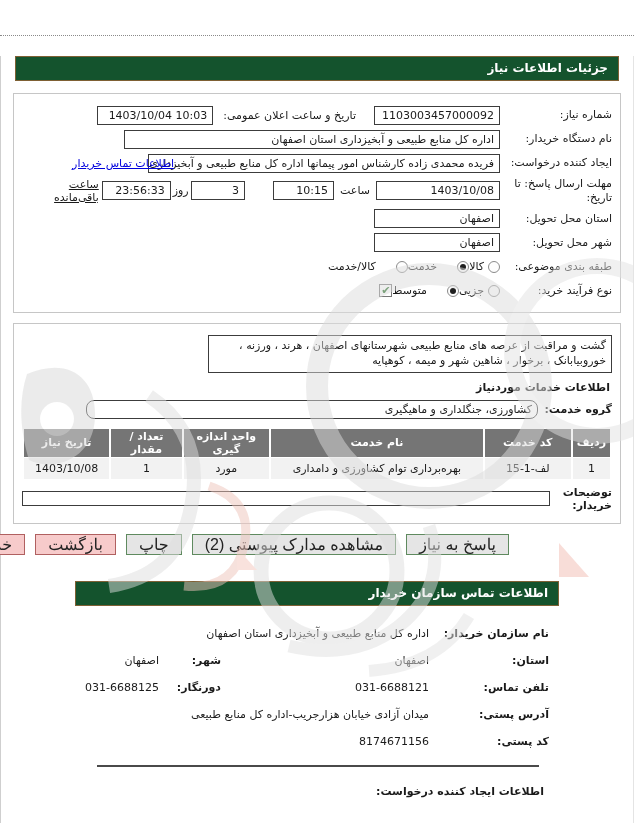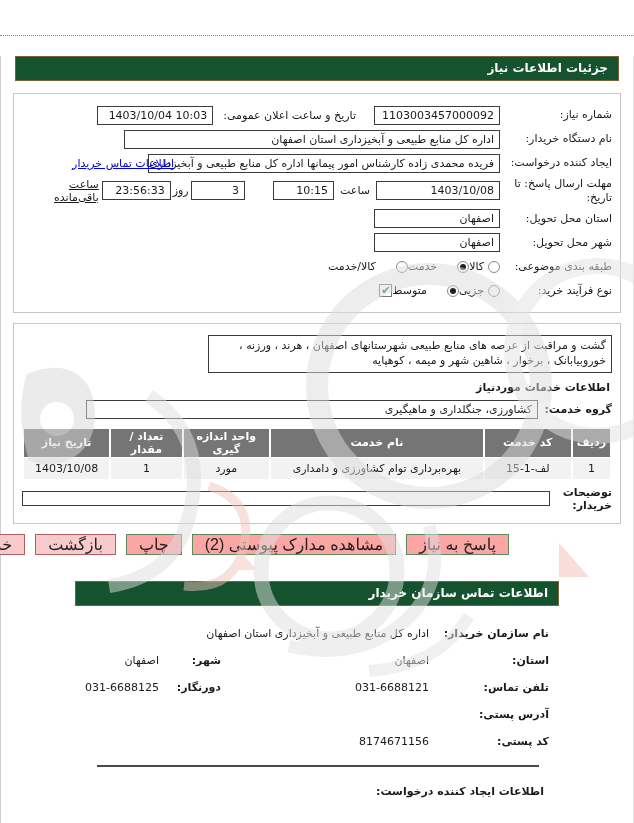--- a/index.html
+++ b/index.html
@@ -36,21 +36,21 @@
 
   .section-h { font-weight:bold; margin: 8px 2px 6px 0; }
 
   table.svc { border-collapse: separate; border-spacing: 2px 1px; width: 100%; margin: 8px 0 6px 0; }
   table.svc th { background:#757575; color:#fff; font-weight:bold; font-size:11px; height:20px; padding:1px 4px; }
   table.svc td { background:#f2f2f2; text-align:center; font-size:11px; height:21px; padding:1px 4px; }
 
   .btnrow { display:flex; gap:10px; margin: 10px 124px 0 0; }
   .btn { border:1px solid #5c5c5c; height:21px; padding:0 12px; display:flex; align-items:center; justify-content:center;
          font-size:16px; color:#222; cursor:pointer; white-space:nowrap; }
-  .btn.green { background:#fca5a5; border-color:#5f8a5f; }
+  .btn.green { background:#e5e5e5; border-color:#5f8a5f; }
   .btn.pink  { background:#f7cbcb; border-color:#b06060; }
 
   .contact { margin: 14px 84px 0 20px; }
   .crow { display:grid; grid-template-columns: 118px 210px 60px 1fr; align-items:center; height:27px; }
   .crow .cl { font-weight:bold; }
   .crow .cv { padding-right: 2px; }
 
   .divider { height:2px; background:#4a4a4a; margin: 10px 94px 0 96px; }
 
   .creator { margin: 18px 89px 0 20px; }
@@ -137,21 +137,21 @@
   <div class="panel">
 
     <div class="frow" style="align-items:flex-start;">
       <span class="box tall" style="width:404px;">گشت و مراقبت از عرصه های منابع طبیعی شهرستانهای اصفهان ، هرند ، ورزنه ، خوروبیابانک ، برخوار ، شاهین شهر و میمه ، کوهپایه</span>
     </div>
 
     <div class="section-h">اطلاعات خدمات موردنیاز</div>
 
     <div class="frow">
       <span class="lbl blbl" style="flex:0 0 74px; width:74px;">گروه خدمت:</span>
-      <span class="box" style="width:452px;">کشاورزی، جنگلداری و ماهیگیری</span>
+      <span class="box" style="width:452px;border-radius:8px;">کشاورزی، جنگلداری و ماهیگیری</span>
     </div>
 
     <table class="svc">
       <thead>
         <tr>
           <th style="width:36px;">ردیف</th>
           <th style="width:88px;">کد خدمت</th>
           <th style="width:220px;">نام خدمت</th>
           <th style="width:88px;">واحد اندازه گیری</th>
           <th style="width:72px;">تعداد / مقدار</th>
@@ -198,20 +198,21 @@
       <span class="cv">اصفهان</span>
     </div>
     <div class="crow">
       <span class="cl">تلفن تماس:</span>
       <span class="cv ltr" style="text-align:right;">031-6688121</span>
       <span class="cl">دورنگار:</span>
       <span class="cv ltr" style="text-align:right;">031-6688125</span>
     </div>
     <div class="crow">
       <span class="cl">آدرس پستی:</span>
+      <span class="cv" style="grid-column: span 3;">میدان آزادی خیابان هزارجریب-اداره کل منابع طبیعی</span>
     </div>
     <div class="crow">
       <span class="cl">کد پستی:</span>
       <span class="cv ltr" style="text-align:right;">8174671156</span>
     </div>
   </div>
 
   <div class="divider"></div>
 
   <div class="creator">

